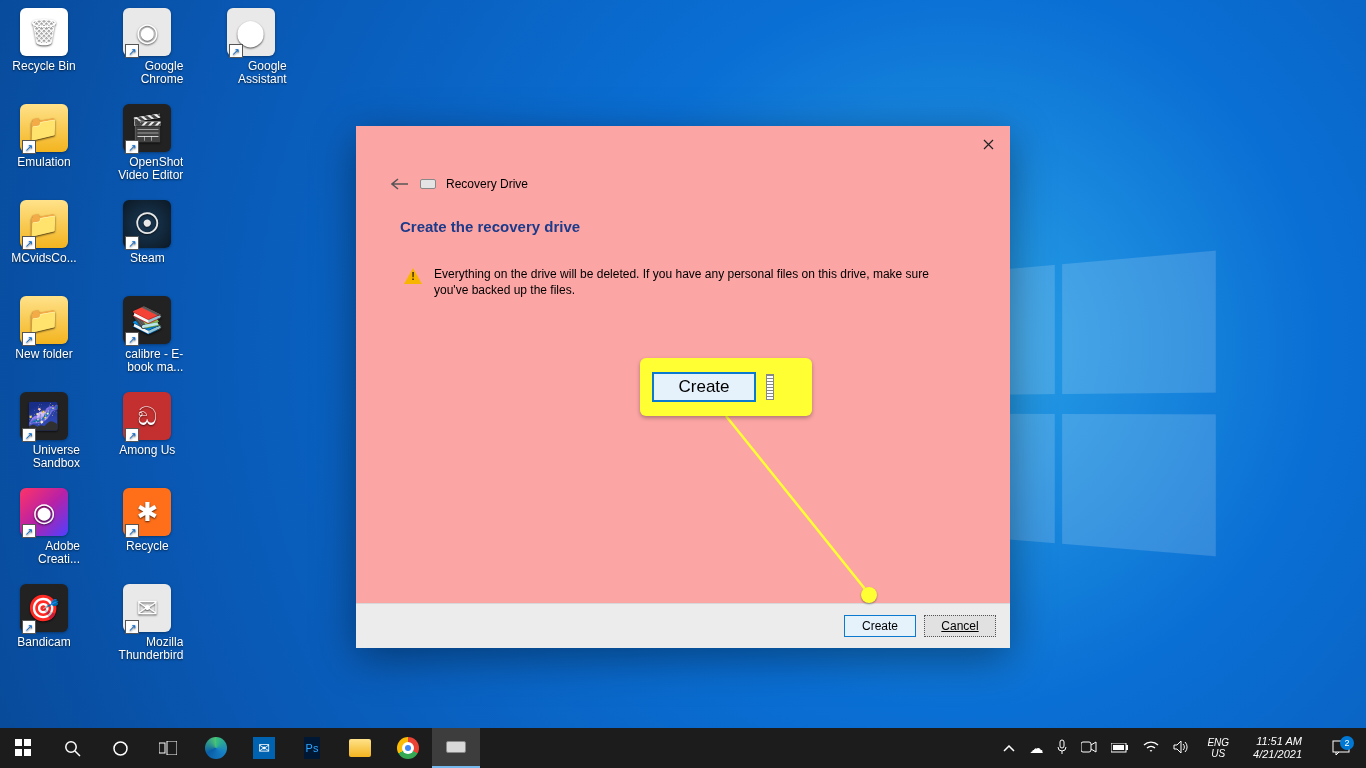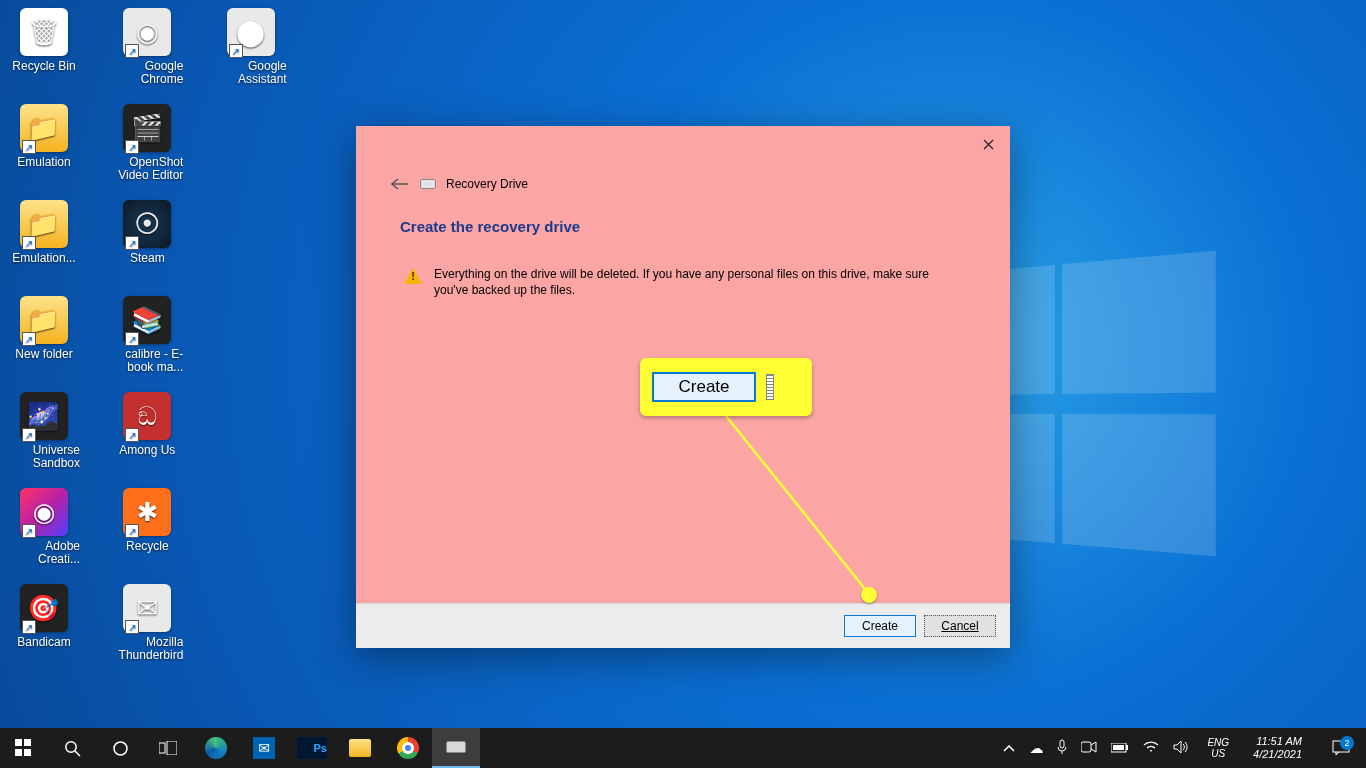--- a/index.html
+++ b/index.html
@@ -88,21 +88,21 @@
           <div class="gl yellow-folder">📁</div>
           <div class="arrowbadge">↗</div>
         </div>
         <div class="lbl">Emulation</div>
       </div>
       <div class="dicon">
         <div class="gwrap">
           <div class="gl yellow-folder">📁</div>
           <div class="arrowbadge">↗</div>
         </div>
-        <div class="lbl">Emulation...</div>
+        <div class="lbl">MCvidsCo...</div>
       </div>
       <div class="dicon">
         <div class="gwrap">
           <div class="gl yellow-folder">📁</div>
           <div class="arrowbadge">↗</div>
         </div>
         <div class="lbl">New folder</div>
       </div>
       <div class="dicon">
         <div class="gwrap">
@@ -249,21 +249,21 @@
         <rect x="8" y="0" width="10" height="14" stroke="#fff" fill="none"></rect>
       </svg>
   </div>
   <div class="tbitem">
       <span style="display:inline-block;width:22px;height:22px;border-radius:50%;background:conic-gradient(#39c17b,#1780c4,#0a5ea8,#4ec775);"></span>
     </div>
   <div class="tbitem">
       <span style="display:inline-block;width:22px;height:22px;background:#0063b1;color:#fff;font-size:14px;line-height:22px;text-align:center">✉</span>
     </div>
   <div class="tbitem">
-      <span style="display:inline-block;width:30px;height:22px;background:#001834;color:#2da7ff;font-size:11px;font-weight:bold;line-height:22px;text-align:right">Ps</span>
+      <span style="display:inline-block;width:16px;height:22px;background:#001834;color:#2da7ff;font-size:11px;font-weight:normal;line-height:22px;text-align:center">Ps</span>
     </div>
   <div class="tbitem">
       <span style="display:inline-block;width:22px;height:18px;background:linear-gradient(#ffe28a,#f3b41f);border-radius:2px;"></span>
     </div>
   <div class="tbitem">
       <span style="display:inline-block;width:22px;height:22px;border-radius:50%;background:conic-gradient(#ea4335 0 120deg,#34a853 120deg 240deg,#fbbc05 240deg 360deg);position:relative">
         <span style="position:absolute;inset:5px;background:#fff;border-radius:50%"></span>
         <span style="position:absolute;inset:8px;background:#4285f4;border-radius:50%"></span>
       </span>
     </div>

